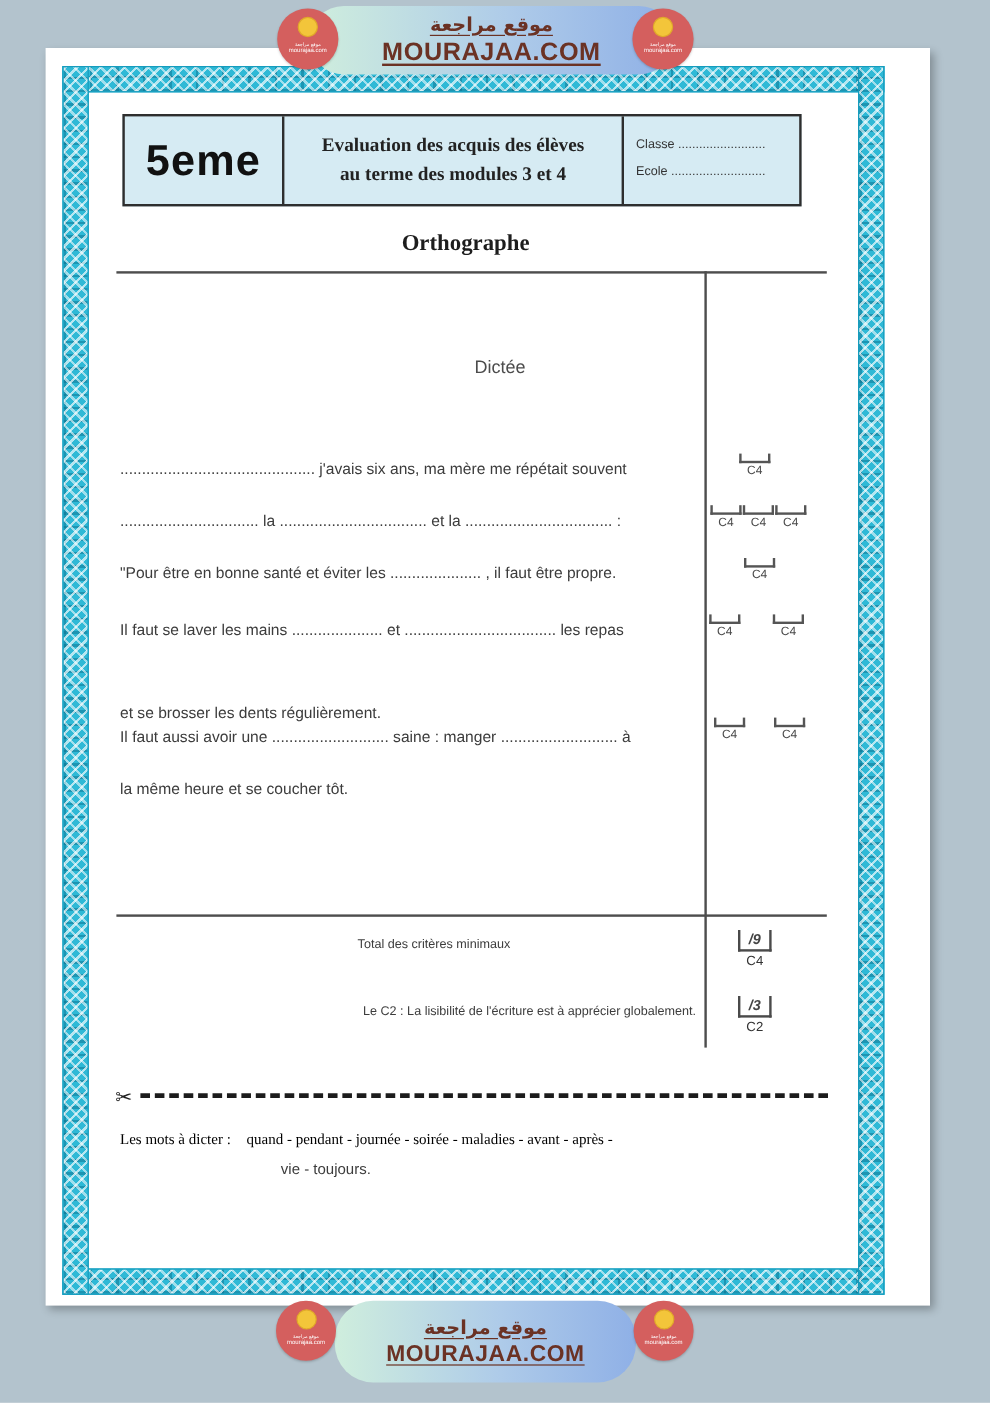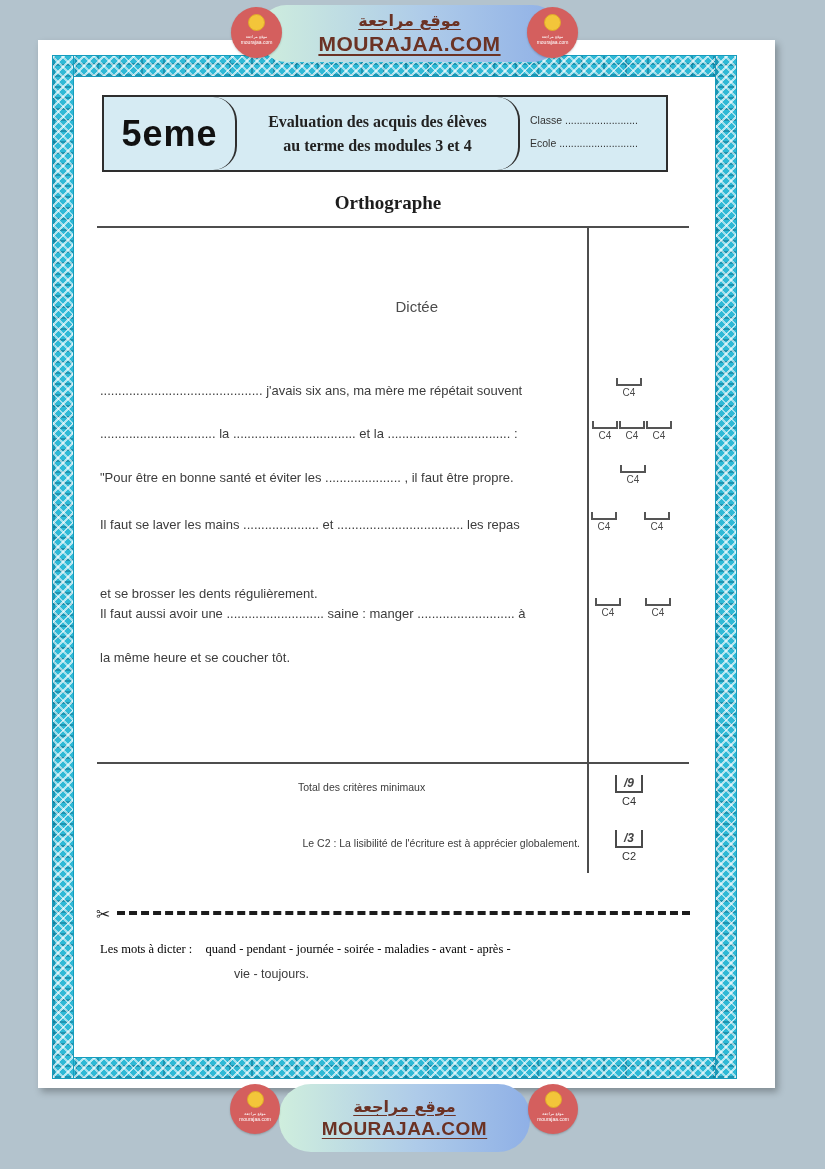--- a/index.html
+++ b/index.html
@@ -69,29 +69,27 @@
   .header-table {
     position:absolute; left:64px; top:55px; width:566px; height:77px;
     background:#d6ebf3; border:2px solid #2e2e2e;
     display:flex;
   }
   .ht-grade {
     width:133px; border-right:2px solid #2e2e2e;
     display:flex; align-items:center; justify-content:center;
     font-size:36px; font-weight:bold; color:#111;
     letter-spacing:1px;
-    border-radius:24px;
   }
   .ht-title {
     flex:1; border-right:2px solid #2e2e2e;
     display:flex; flex-direction:column; align-items:center; justify-content:center;
     font-family:"Liberation Serif", serif;
     font-size:16px; font-weight:bold; color:#222; line-height:1.45;
     text-align:center;
-    border-radius:23px;
   }
   .ht-info {
     width:146px; padding:12px 8px 0 10px;
     font-size:10.5px; color:#333; line-height:2.2;
     white-space:nowrap; overflow:hidden;
   }
 
   .ortho-title {
     position:absolute; left:20px; top:152px; width:660px;
     text-align:center;

